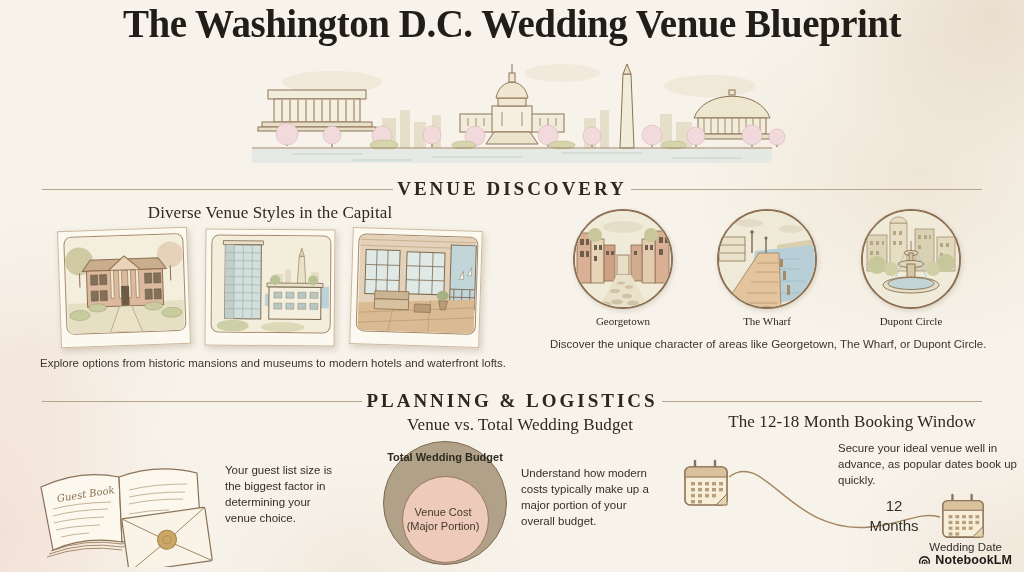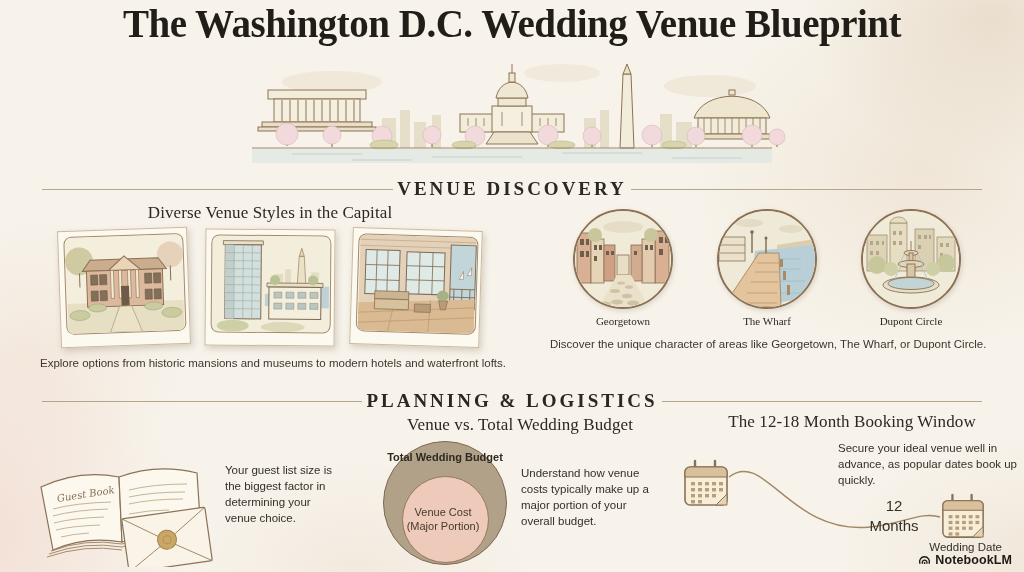--- a/index.html
+++ b/index.html
@@ -427,21 +427,21 @@
   </div>
 
   <div class="col2">
     <div class="colheading">Venue vs. Total Wedding Budget</div>
     <div class="budget-outer">
       <div class="budget-outer-label">Total Wedding Budget</div>
       <div class="budget-inner">
         <div class="budget-inner-label">Venue Cost (Major Portion)</div>
       </div>
     </div>
-    <div class="body-text">Understand how venue costs typically make up a major portion of your overall budget.</div>
+    <div class="body-text">Understand how modern costs typically make up a major portion of your overall budget.</div>
   </div>
 
   <div class="col3">
     <div class="colheading">The 12-18 Month Booking Window</div>
     <svg class="cal cal-1" viewBox="0 0 48 52">
       <path d="M13,3v9 M33,3v9" stroke="#8a7258" stroke-width="2.4" stroke-linecap="round" fill="none"></path>
       <rect x="3" y="9" width="42" height="38" rx="5" fill="#f6eed8" stroke="#8a7258" stroke-width="1.6"></rect>
       <path d="M3,19 h42 v-5 a5,5 0 0 0 -5,-5 h-32 a5,5 0 0 0 -5,5 Z" fill="#d9c19c" stroke="#8a7258" stroke-width="1.2"></path>
       <g fill="#b99e7b">
         <rect x="9" y="24" width="4" height="3.4"></rect>

